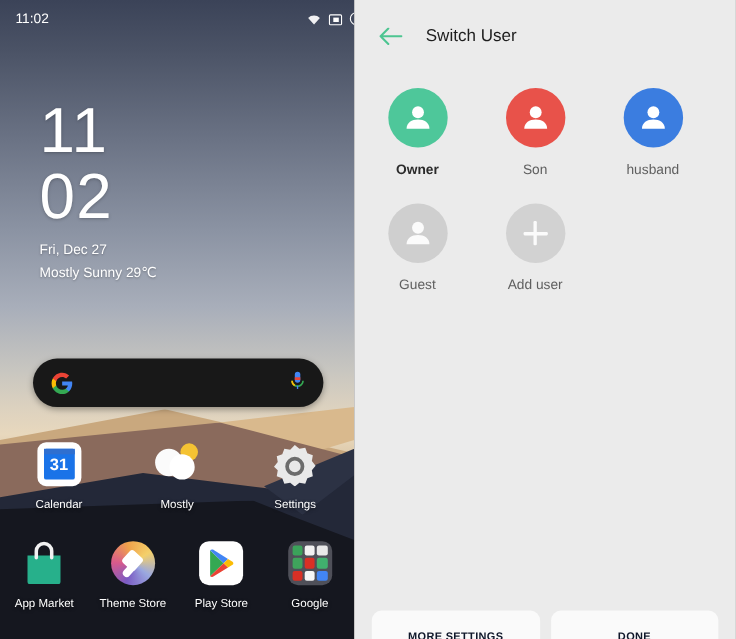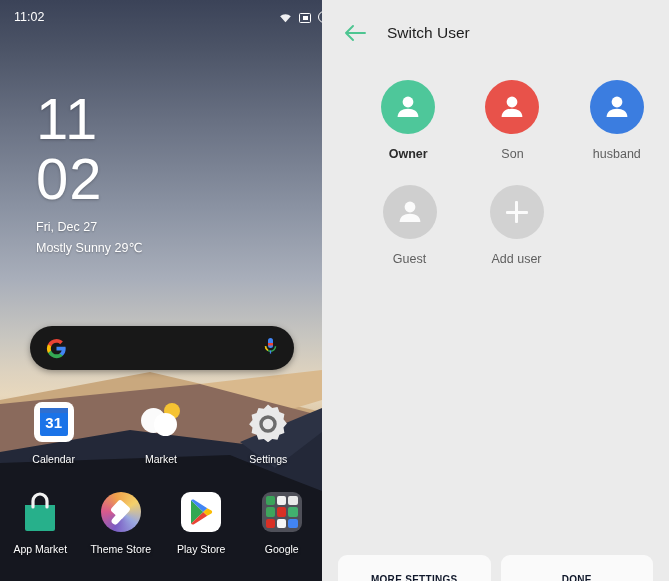--- a/index.html
+++ b/index.html
@@ -153,21 +153,21 @@
   
   .panel{
     position:absolute;left:322px;top:0;width:347px;height:581px;
     background:#ebebeb;overflow:hidden;
   }
   .panel-hdr{display:flex;align-items:center;gap:21px;padding:24px 0 0 22px;}
   .backarrow{width:22px;height:16px;position:relative;cursor:pointer;}
   .panel-title{font-size:15.5px;color:#1d1d1d;}
 
   .users{padding:38px 0 0 0;}
-  .urow{display:flex;padding-left:34px;}
+  .urow{display:flex;padding-left:4px;}
   .urow.r2{margin-top:24px;}
   .ucell{width:107px;display:flex;flex-direction:column;align-items:center;}
   .uav{width:54px;height:54px;border-radius:50%;display:flex;align-items:center;
     justify-content:center;}
   .uav svg{display:block;}
   .ulbl{margin-top:13px;font-size:12.5px;color:#5f5f5f;white-space:nowrap;}
   .ulbl.cur{color:#2b2b2b;font-weight:bold;}
   .plus{position:relative;width:22px;height:22px;}
   .plus:before,.plus:after{content:"";position:absolute;background:#fbfbfb;border-radius:1px;}
   .plus:before{left:0;top:9.5px;width:22px;height:3px;}
@@ -247,21 +247,21 @@
           <div class="inner">31</div>
         </div>
         <div class="lbl">Calendar</div>
       </div>
       <div class="app">
         <div class="ico ic-wth">
           <span class="sun"></span>
             <span class="c1"></span>
             <span class="c2"></span>
         </div>
-        <div class="lbl">Market</div>
+        <div class="lbl">Mostly</div>
       </div>
       <div class="app">
         <div class="ico ic-set">
           <svg width="40" height="40" viewBox="0 0 40 40">
             <path fill="#e9e9e9" d="M20 2.5l4.2 3.4 5.3-.9 1.9 5 5 1.9-.9 5.3 3.4 4.2-3.4 4.2.9 5.3-5 1.9-1.9 5-5.3-.9-4.2 3.4-4.2-3.4-5.3.9-1.9-5-5-1.9.9-5.3L1.1 22.3l3.4-4.2-.9-5.3 5-1.9 1.9-5 5.3.9z"></path>
             <circle cx="20" cy="22" r="7" fill="none" stroke="#6c6c6c" stroke-width="3.4"></circle>
           </svg>
         </div>
         <div class="lbl">Settings</div>
       </div>

